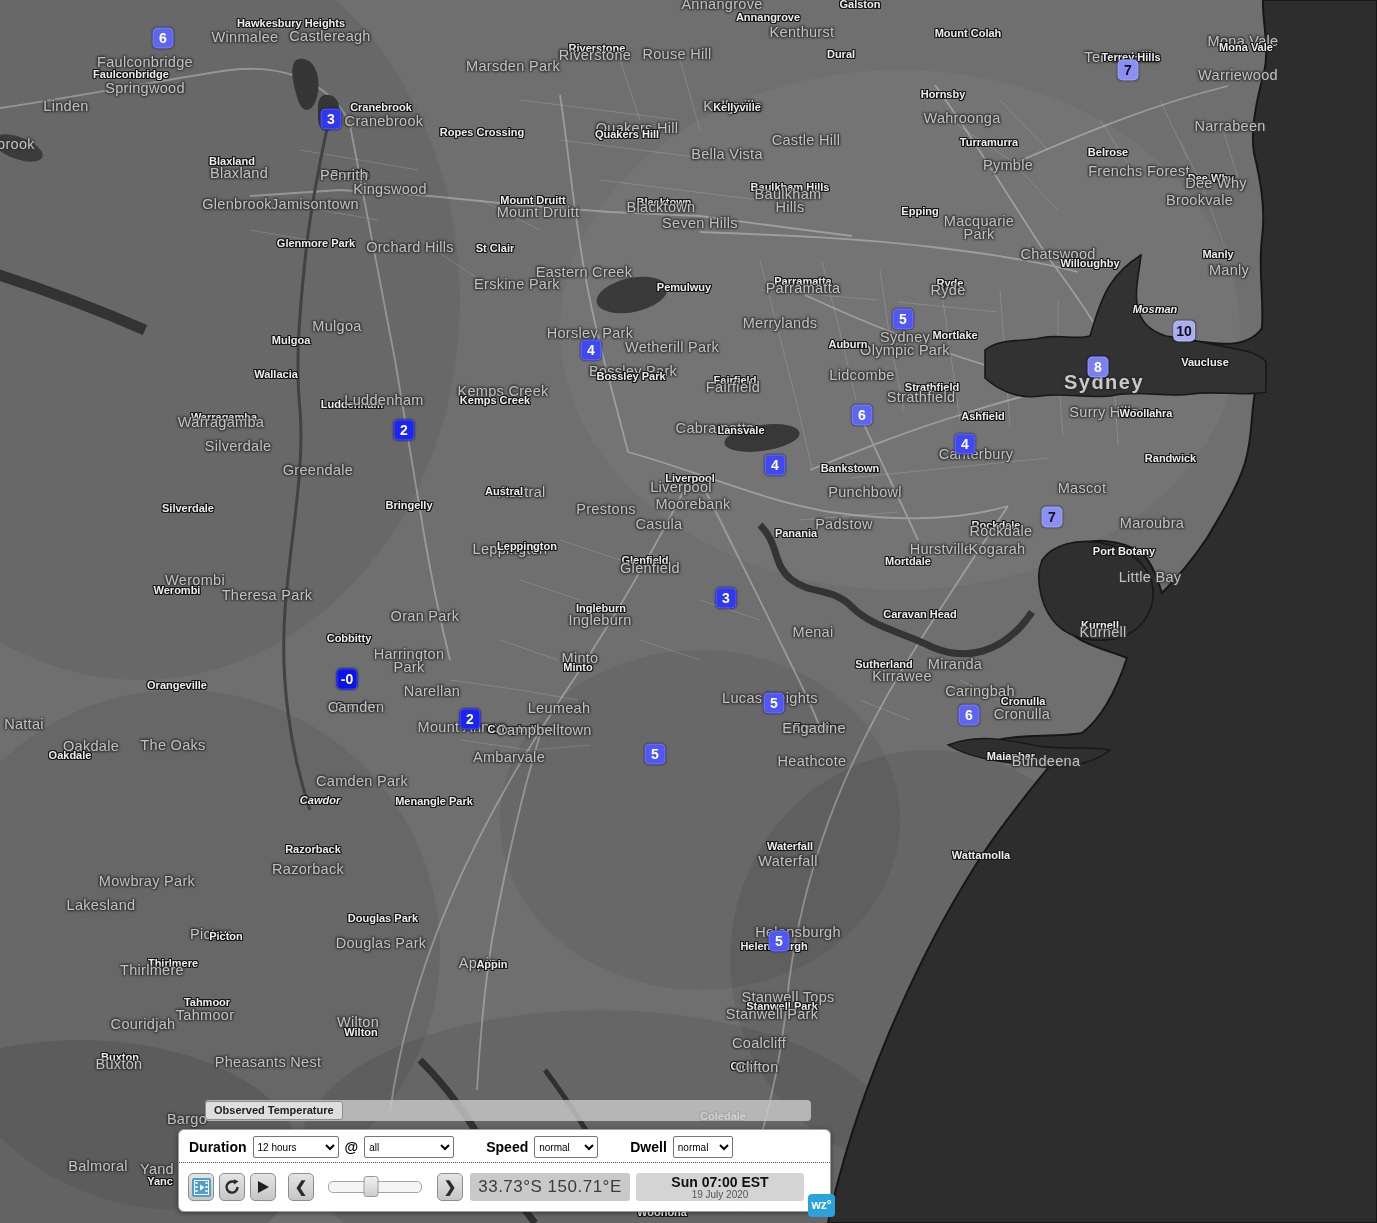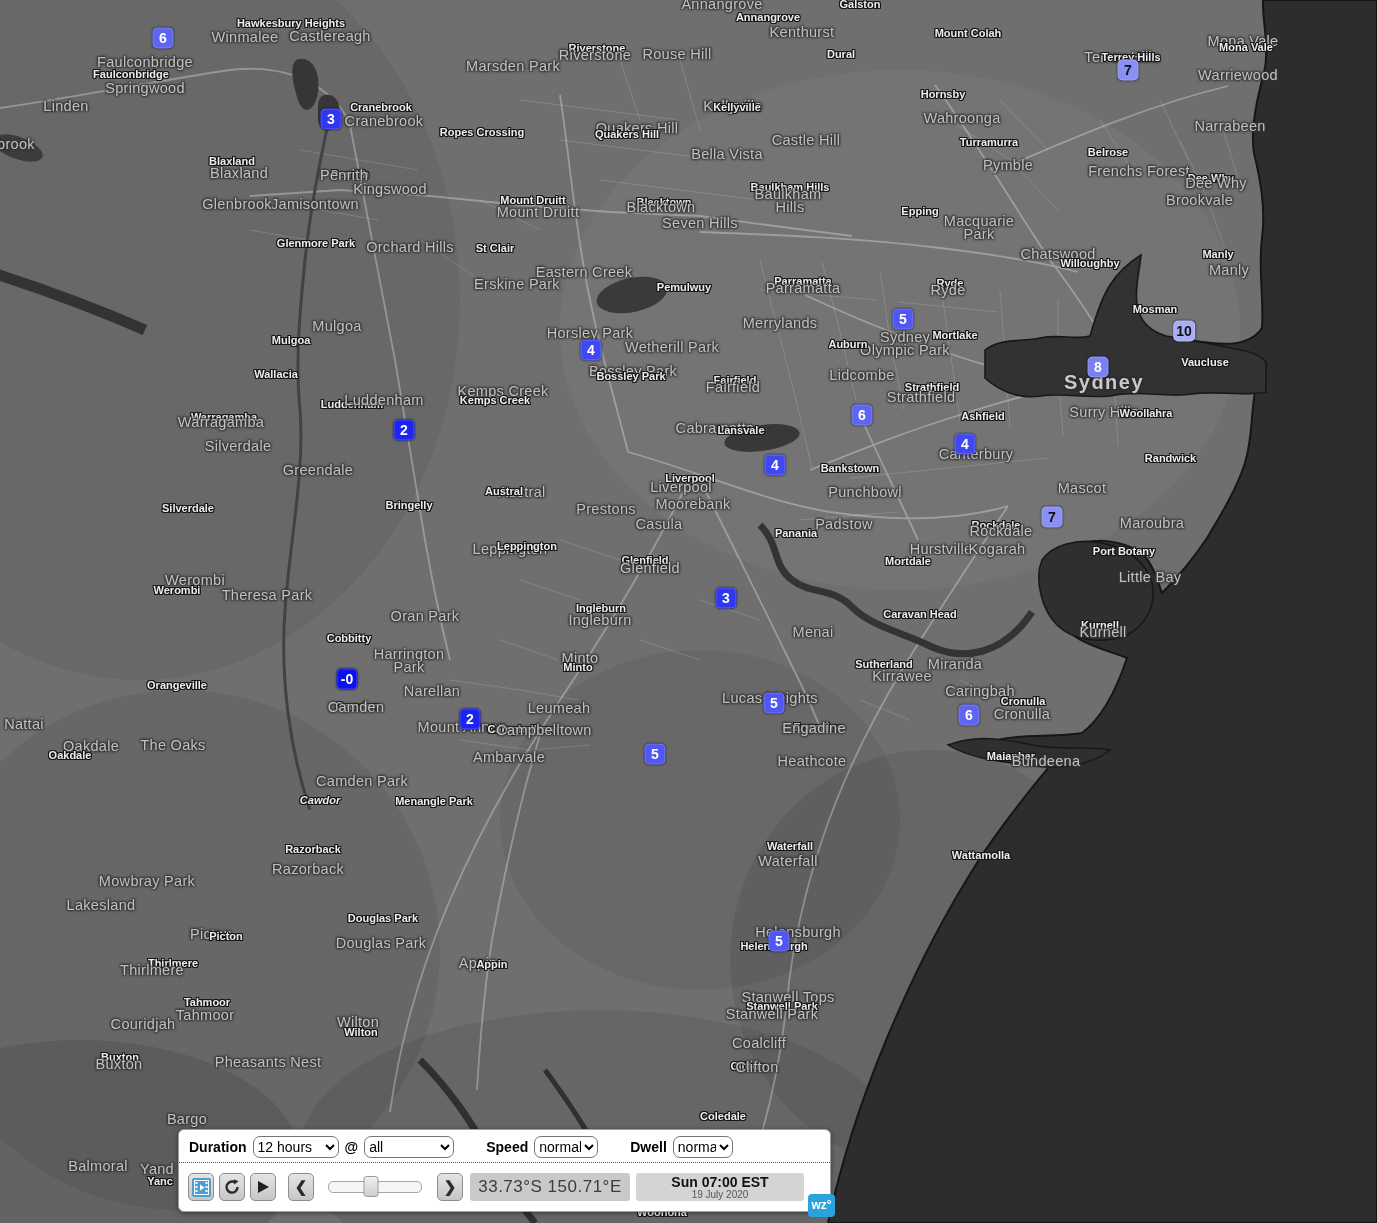--- a/index.html
+++ b/index.html
@@ -27,21 +27,21 @@
   #layer-tab{position:absolute;left:0px;top:1px;height:19px;padding:0 8px;background:#dedede;
      border:1px solid #8f8f8f;border-radius:3px;font-size:11px;font-weight:bold;color:#222;
      line-height:16px;box-sizing:border-box;cursor:pointer;}
   
   #panel{position:absolute;left:178px;top:1129px;width:653px;height:83px;background:#fff;
      border:1px solid #9f9f9f;border-radius:6px;box-shadow:0 1px 5px rgba(0,0,0,.45);
      box-sizing:border-box;color:#111;}
   .row1{display:flex;align-items:center;height:30px;padding:2px 8px 0 10px;gap:6px;
      border-bottom:1px dotted #555;font-size:14px;}
   .row1 .lbl{font-weight:bold;color:#000;}
-  .row1 select{font-size:14px;height:22px;border:1px solid #767676;border-radius:7px;background:#fff;}
+  .row1 select{font-size:10px;height:22px;border:1px solid #767676;border-radius:2px;background:#fff;}
   #duration-select{width:86px;}
   #at-select{width:90px;margin-right:14px;}
   #speed-select{width:64px;margin-right:14px;}
   #dwell-select{width:60px;}
   .sp{margin-left:12px;}
   .row2{display:flex;align-items:center;height:48px;padding-left:4px;}
   .pbtn{width:26px;height:28px;border:1px solid #8d8d8d;border-radius:5px;
      background:linear-gradient(#e4e4e4,#c6c6c6);display:flex;align-items:center;
      justify-content:center;cursor:pointer;flex:0 0 auto;margin-left:5px;box-sizing:border-box;}
   .pbtn svg{display:block;}
@@ -156,21 +156,21 @@
       <div class="plabel lg" style="left: 1230px; top: 126px;">Narrabeen</div>
       <div class="plabel sm" style="left: 1108px; top: 152px;">Belrose</div>
       <div class="plabel lg" style="left: 1139px; top: 171px;">Frenchs Forest</div>
       <div class="plabel sm" style="left: 1211px; top: 178px;">Dee Why</div>
       <div class="plabel lg" style="left: 1216px; top: 183px;">Dee Why</div>
       <div class="plabel lg" style="left: 1193px; top: 200px; padding-left: 13px;">Brookvale</div>
       <div class="plabel sm" style="left: 1218px; top: 254px;">Manly</div>
       <div class="plabel lg" style="left: 1229px; top: 270px;">Manly</div>
       <div class="plabel sm" style="left: 950px; top: 283px;">Ryde</div>
       <div class="plabel lg" style="left: 948px; top: 290px;">Ryde</div>
-      <div class="plabel sm" style="left: 1155px; top: 309px;">Mosman</div>
+      <div class="plabel sm" style="left: 1155px; top: 309px; font-style: italic;">Mosman</div>
       <div class="plabel sm" style="left: 1205px; top: 362px;">Vaucluse</div>
       <div class="plabel xl" style="left: 1104px; top: 382px;">Sydney</div>
       <div class="plabel lg" style="left: 1104px; top: 412px;">Surry Hills</div>
       <div class="plabel sm" style="left: 1146px; top: 413px;">Woollahra</div>
       <div class="plabel sm" style="left: 1152px; top: 458px; padding-left: 37px;">Randwick</div>
       <div class="plabel sm" style="left: 955px; top: 335px;">Mortlake</div>
       <div class="plabel lg" style="left: 905px; top: 337px;">Sydney</div>
       <div class="plabel lg" style="left: 905px; top: 350px;">Olympic Park</div>
       <div class="plabel sm" style="left: 848px; top: 344px;">Auburn</div>
       <div class="plabel lg" style="left: 862px; top: 375px;">Lidcombe</div>
@@ -337,20 +337,23 @@
       <div class="tmark" style="left: 1052px; top: 517px; background: rgb(138, 143, 244); color: rgb(17, 17, 17);">7</div>
       <div class="tmark" style="left: 726px; top: 598px; background: rgb(47, 55, 240); color: rgb(255, 255, 255);">3</div>
       <div class="tmark" style="left: 347px; top: 679px; background: rgb(11, 18, 238); color: rgb(255, 255, 255);">-0</div>
       <div class="tmark" style="left: 774px; top: 703px; background: rgb(80, 87, 242); color: rgb(255, 255, 255);">5</div>
       <div class="tmark" style="left: 969px; top: 715px; background: rgb(94, 101, 240); color: rgb(255, 255, 255);">6</div>
       <div class="tmark" style="left: 470px; top: 719px; background: rgb(28, 36, 241); color: rgb(255, 255, 255);">2</div>
       <div class="tmark" style="left: 655px; top: 754px; background: rgb(80, 87, 242); color: rgb(255, 255, 255);">5</div>
       <div class="tmark" style="left: 779px; top: 941px; background: rgb(80, 87, 242); color: rgb(255, 255, 255);">5</div>
     </div>
 
+  <div id="tabbar">
+    <div id="layer-tab">Observed Temperature</div>
+  </div>
 
   <div id="panel">
     <div class="row1">
       <span class="lbl">Duration</span>
       <select id="duration-select">
         <option>12 hours</option>
       </select>
       <span class="lbl">@</span>
       <select id="at-select">
         <option>all</option>

